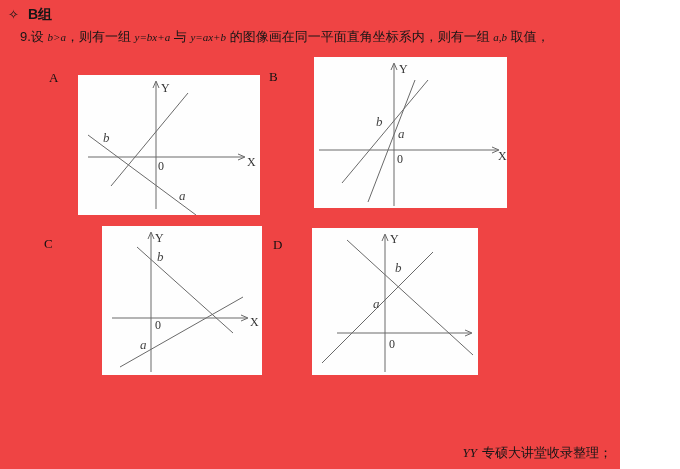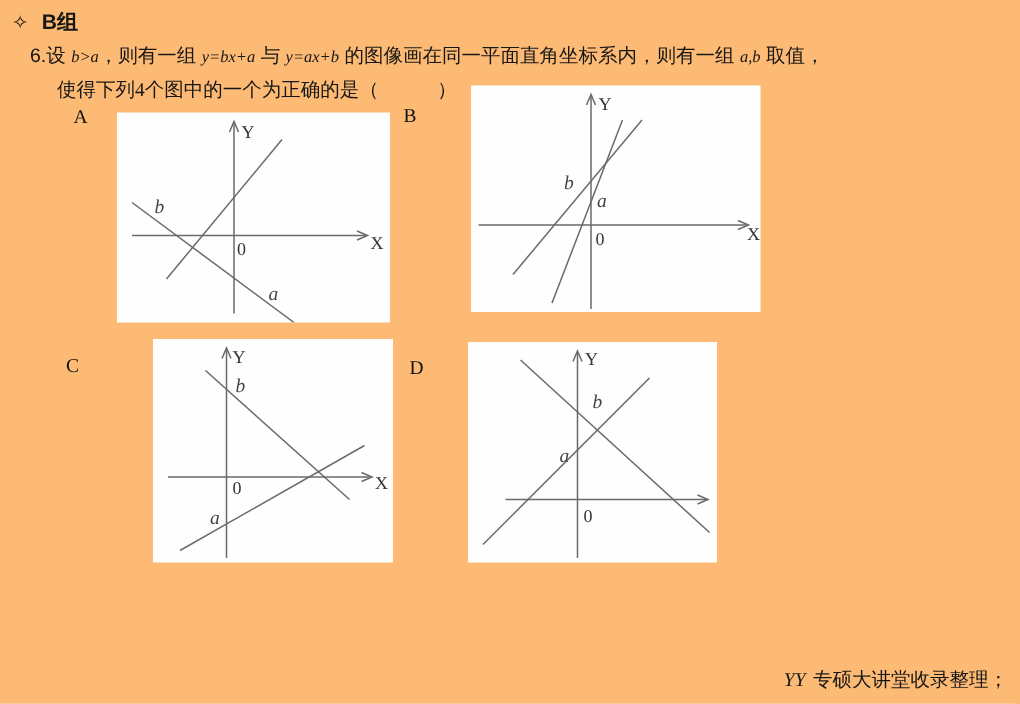--- a/index.html
+++ b/index.html
@@ -1,18 +1,18 @@
 <!DOCTYPE html>
 <html><head>
 <meta charset="utf-8">
 <style>
   html,body { margin:0; padding:0; }
   .page {
-    position:relative; width:680px; height:469px;
-    background:#fdba74; overflow:hidden;
+    position:relative; width:620px; height:469px;
+    background:#ef4444; overflow:hidden;
     font-family:"Liberation Sans", sans-serif;
     color:#161616;
   }
   .hdr { position:absolute; left:8px; top:6px; font-size:14px; font-weight:bold; }
   .hdr .bullet { font-size:13px; margin-right:9px; font-weight:normal; }
   .qline1 { position:absolute; left:20px; top:28px; font-size:13px; white-space:nowrap; }
   .qline2 { position:absolute; left:38px; top:51px; font-size:13px; white-space:nowrap; }
   .math { font-family:Liberation Serif, serif; font-style:italic; font-size:11px; }
   .sernum { font-family:"Liberation Serif", serif; }
   .optletter {
@@ -31,26 +31,23 @@
 </head>
 <body>
 
 <div class="page">
 
   <div class="hdr">
     <span class="bullet">✧</span><span>B组</span>
   </div>
 
   <div class="qline1">
-    <span>6.设 </span><span class="math">b&gt;a</span><span>，则有一组 </span><span class="math">y=bx+a</span><span> 与 </span><span class="math">y=ax+b</span><span> 的图像画在同一平面直角坐标系内，则有一组 </span><span class="math">a,b</span><span> 取值，</span>
+    <span>9.设 </span><span class="math">b&gt;a</span><span>，则有一组 </span><span class="math">y=bx+a</span><span> 与 </span><span class="math">y=ax+b</span><span> 的图像画在同一平面直角坐标系内，则有一组 </span><span class="math">a,b</span><span> 取值，</span>
   </div>
 
-  <div class="qline2">
-    <span>使得下列</span><span class="sernum">4</span><span>个图中的一个为正确的是（　　　）</span>
-  </div>
 
   <span class="optletter" style="left:49px; top:70px;">A</span>
   <span class="optletter" style="left:269px; top:69px;">B</span>
   <span class="optletter" style="left:44px; top:236px;">C</span>
   <span class="optletter" style="left:273px; top:237px;">D</span>
 
   <div class="gbox" style="left:78px; top:75px; width:182px; height:140px;">
     <svg width="182" height="140">
       <line x1="78" y1="7" x2="78" y2="134"></line>
       <polyline points="75,13 78,6 81,13"></polyline>

